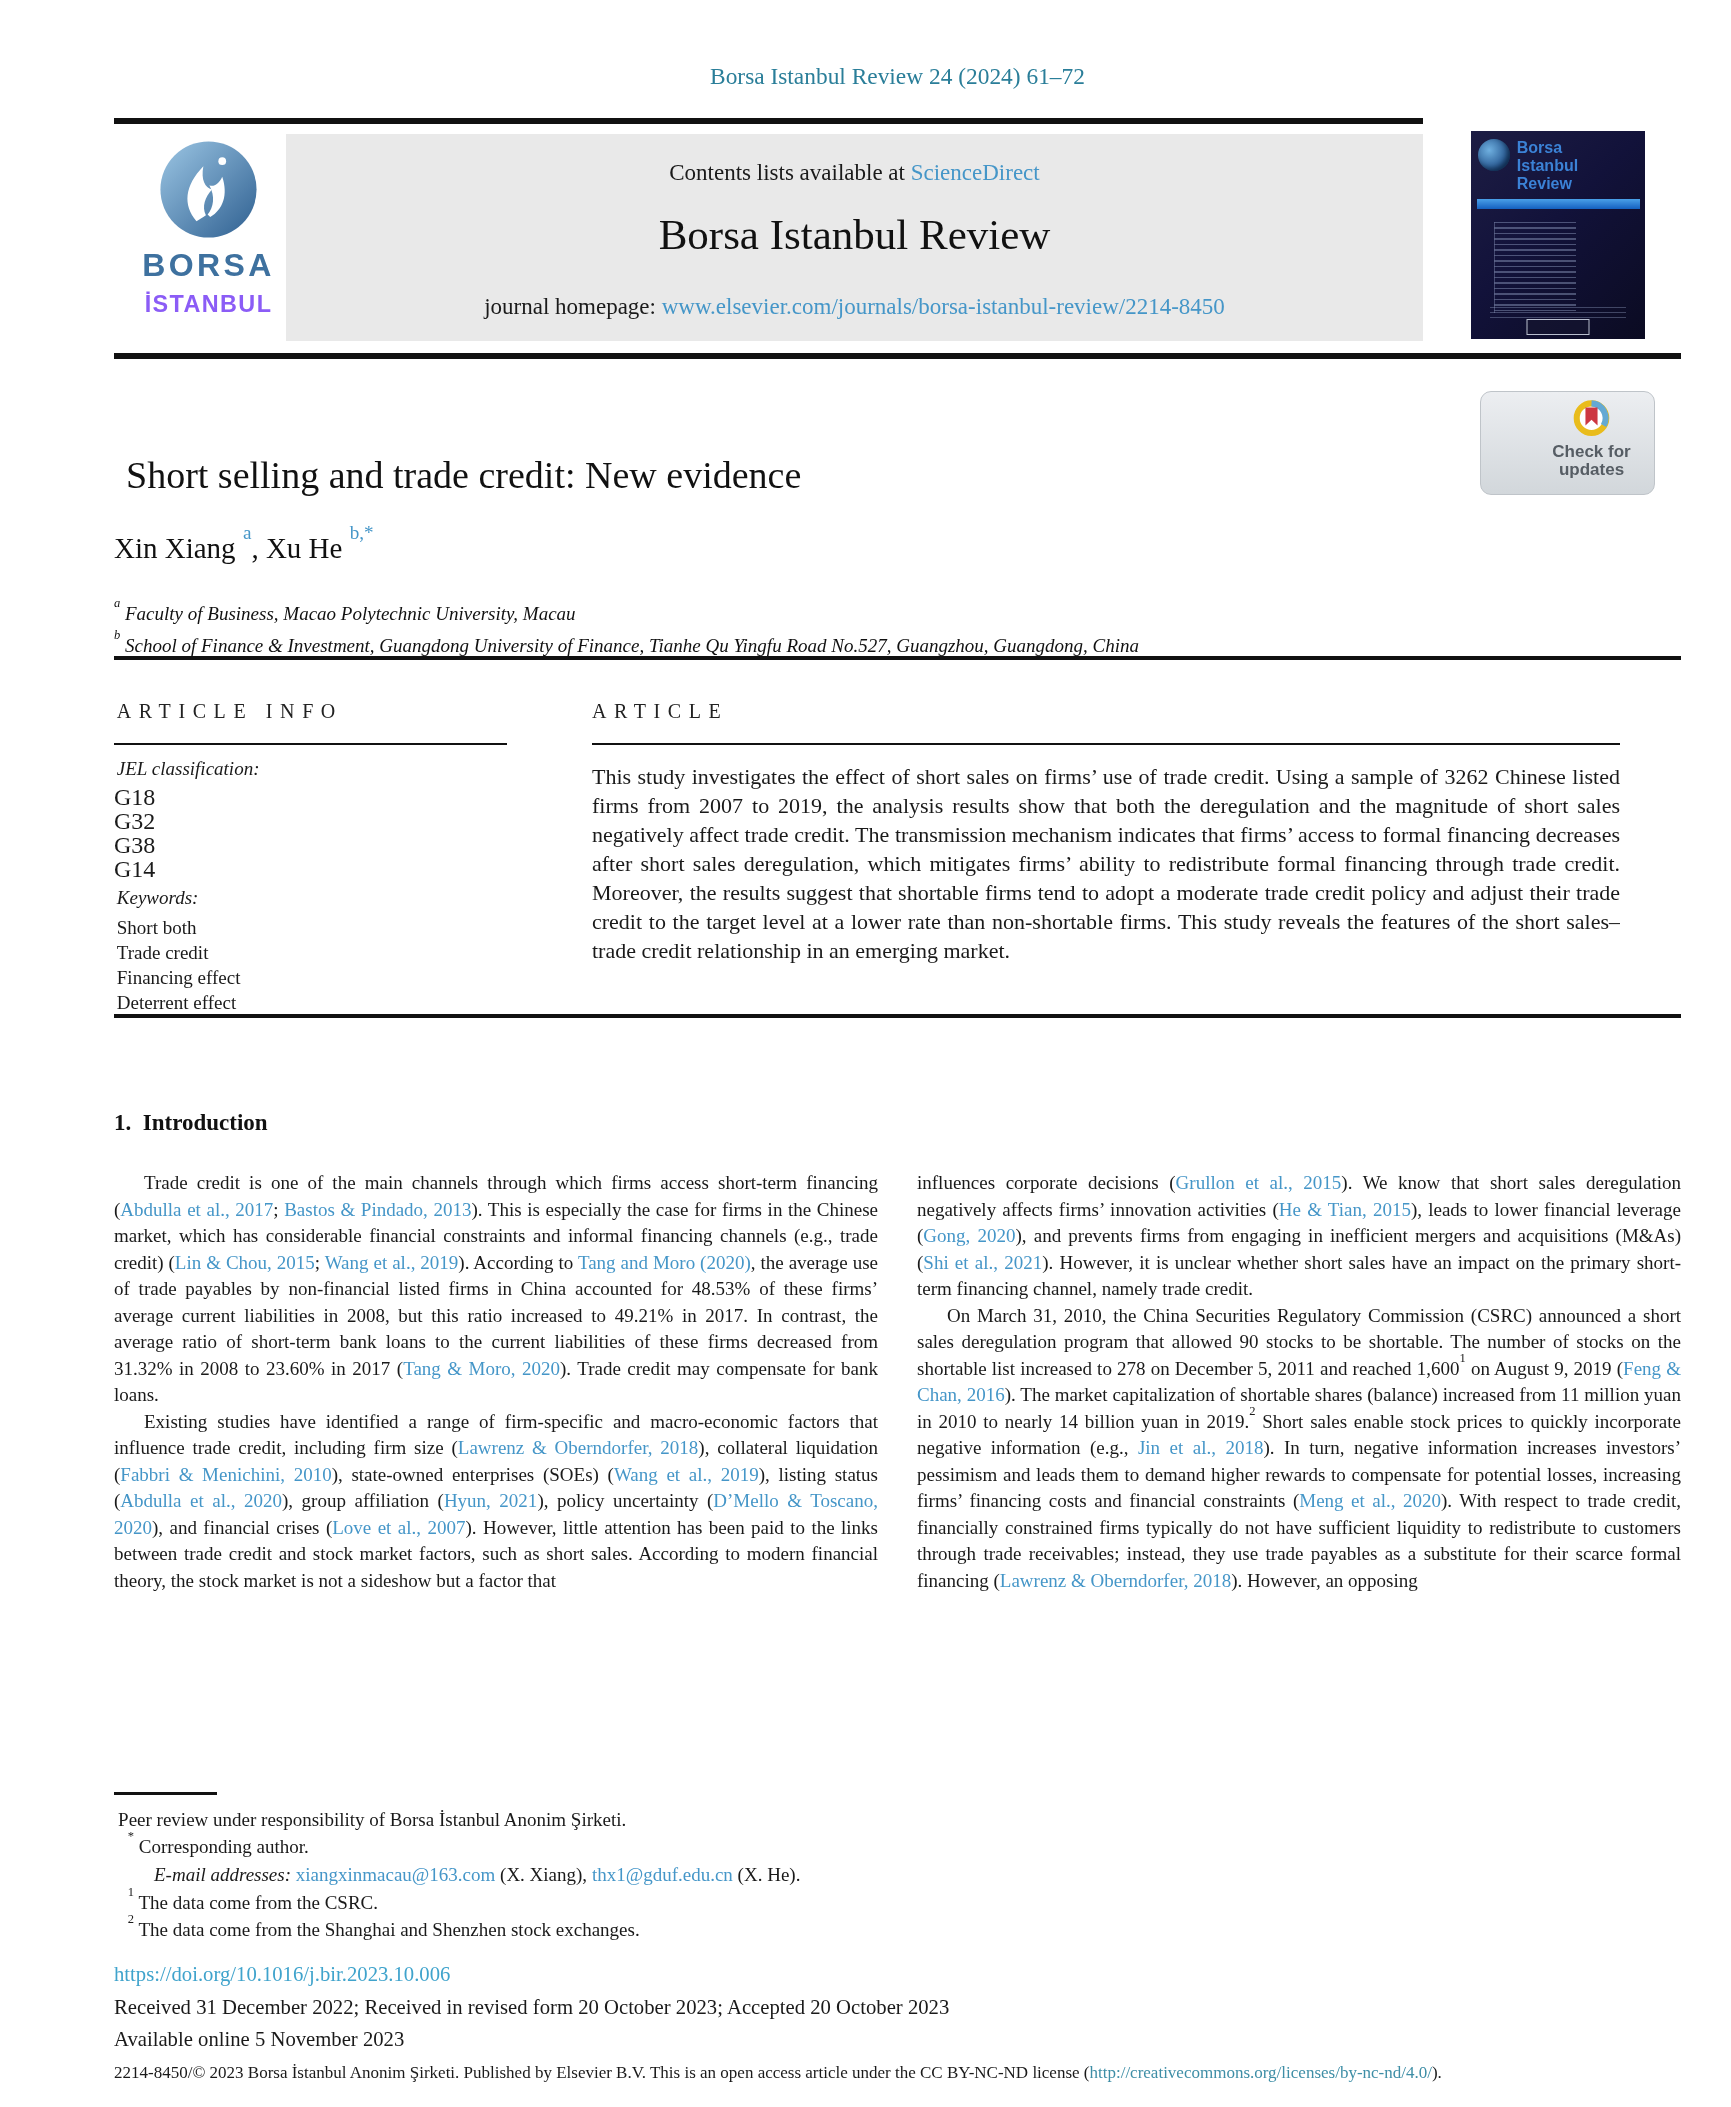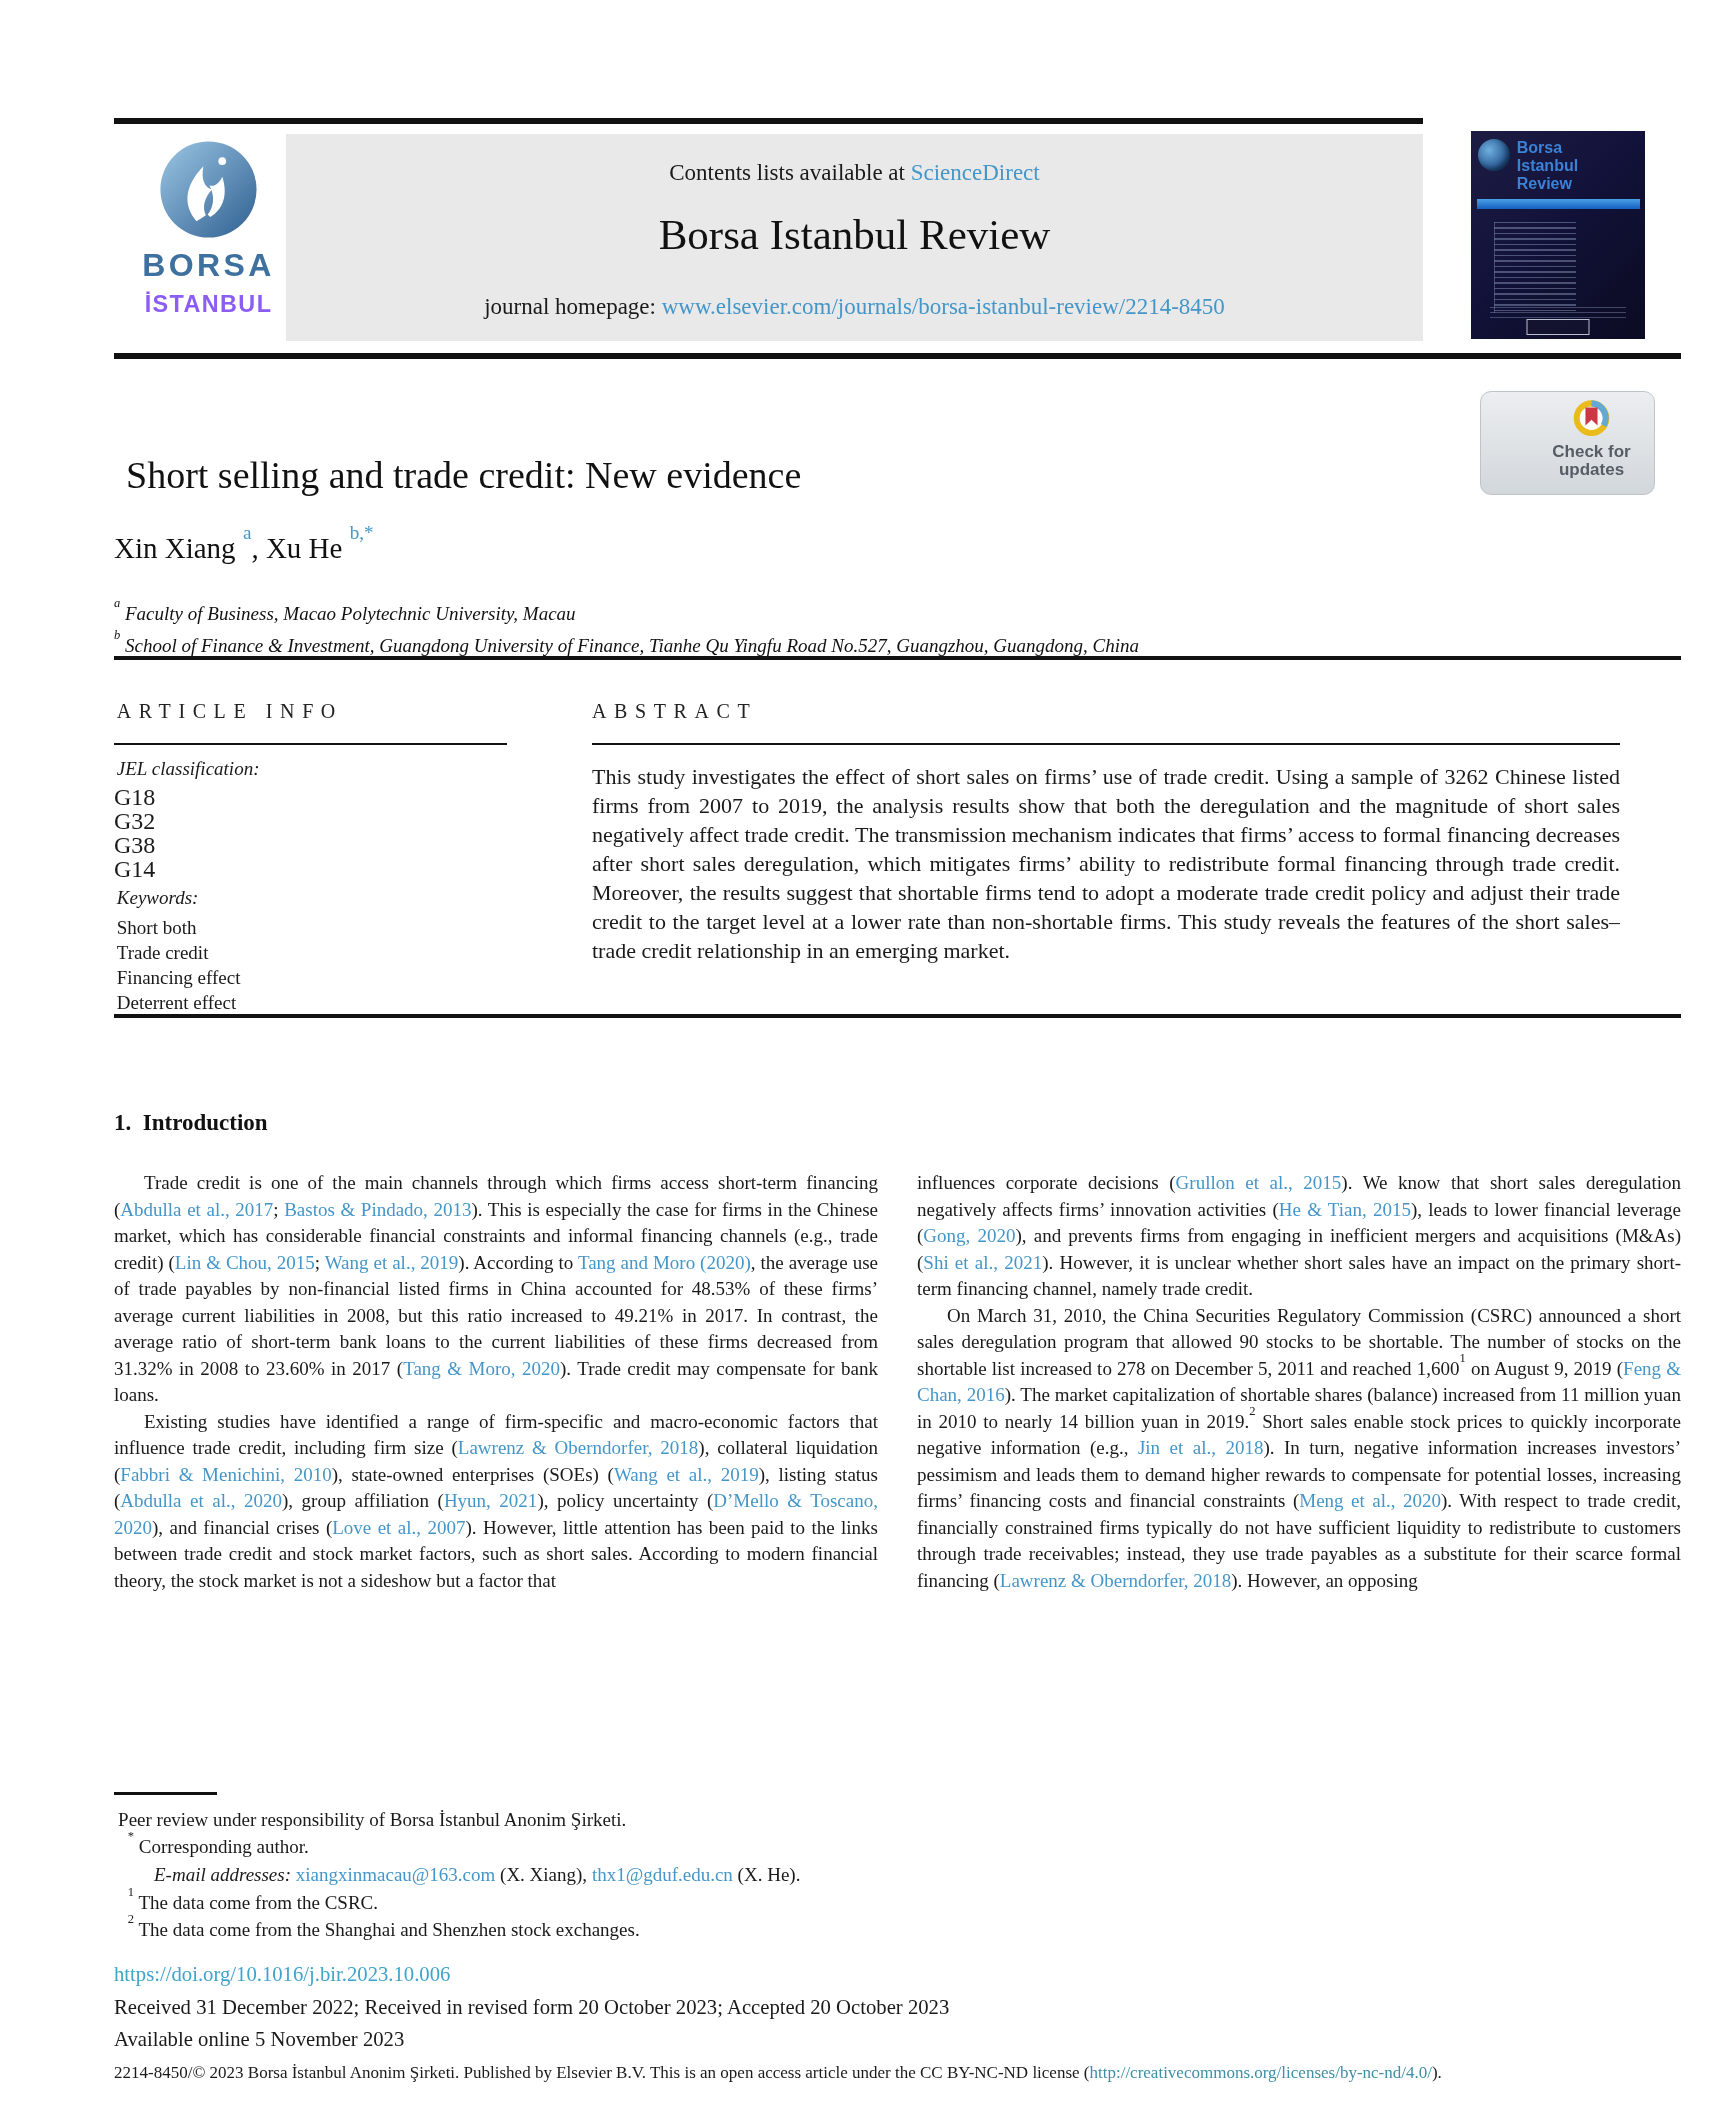--- a/index.html
+++ b/index.html
@@ -95,20 +95,21 @@
   .doi{position:absolute;left:114px;top:1963px;font-size:20.7px;color:#3fa3cc;}
   .received{position:absolute;left:114px;top:1996px;font-size:20.7px;}
   .available{position:absolute;left:114px;top:2028px;font-size:20.7px;}
   .copyright{position:absolute;left:114px;top:2063px;font-size:17px;width:1584px;}
 </style>
 </head>
 <body>
 
 <div class="page">
 
+  <div class="journal-ref">Borsa Istanbul Review 24 (2024) 61–72</div>
 
   <div class="rule rule-top"></div>
 
   <div class="logo">
     <svg width="103" height="103" viewBox="0 0 120 120">
       <defs>
         <linearGradient id="lg" x1="0" y1="0" x2="1" y2="1">
           <stop offset="0" stop-color="#9cc6e4"></stop>
             <stop offset="1" stop-color="#2e5f90"></stop>
         </linearGradient>
@@ -155,21 +156,21 @@
 
   <div class="authors">Xin Xiang <sup class="cite">a</sup>, Xu He <sup class="cite">b,*</sup></div>
 
   <div class="affils">
     <div><sup>a</sup> Faculty of Business, Macao Polytechnic University, Macau</div>
     <div><sup>b</sup> School of Finance &amp; Investment, Guangdong University of Finance, Tianhe Qu Yingfu Road No.527, Guangzhou, Guangdong, China</div>
   </div>
 
   <div class="info-band">
     <div class="ai-heading">ARTICLE INFO</div>
-    <div class="ab-heading">ABSTRACT</div>
+    <div class="ab-heading">ARTICLE</div>
     <div class="thin-rule tr-left"></div>
     <div class="thin-rule tr-right"></div>
     <div class="jel-label">JEL classification:</div>
     <div class="jel-list">
       <div>G18</div>
       <div>G32</div>
       <div>G38</div>
       <div>G14</div>
     </div>
     <div class="kw-label">Keywords:</div>

